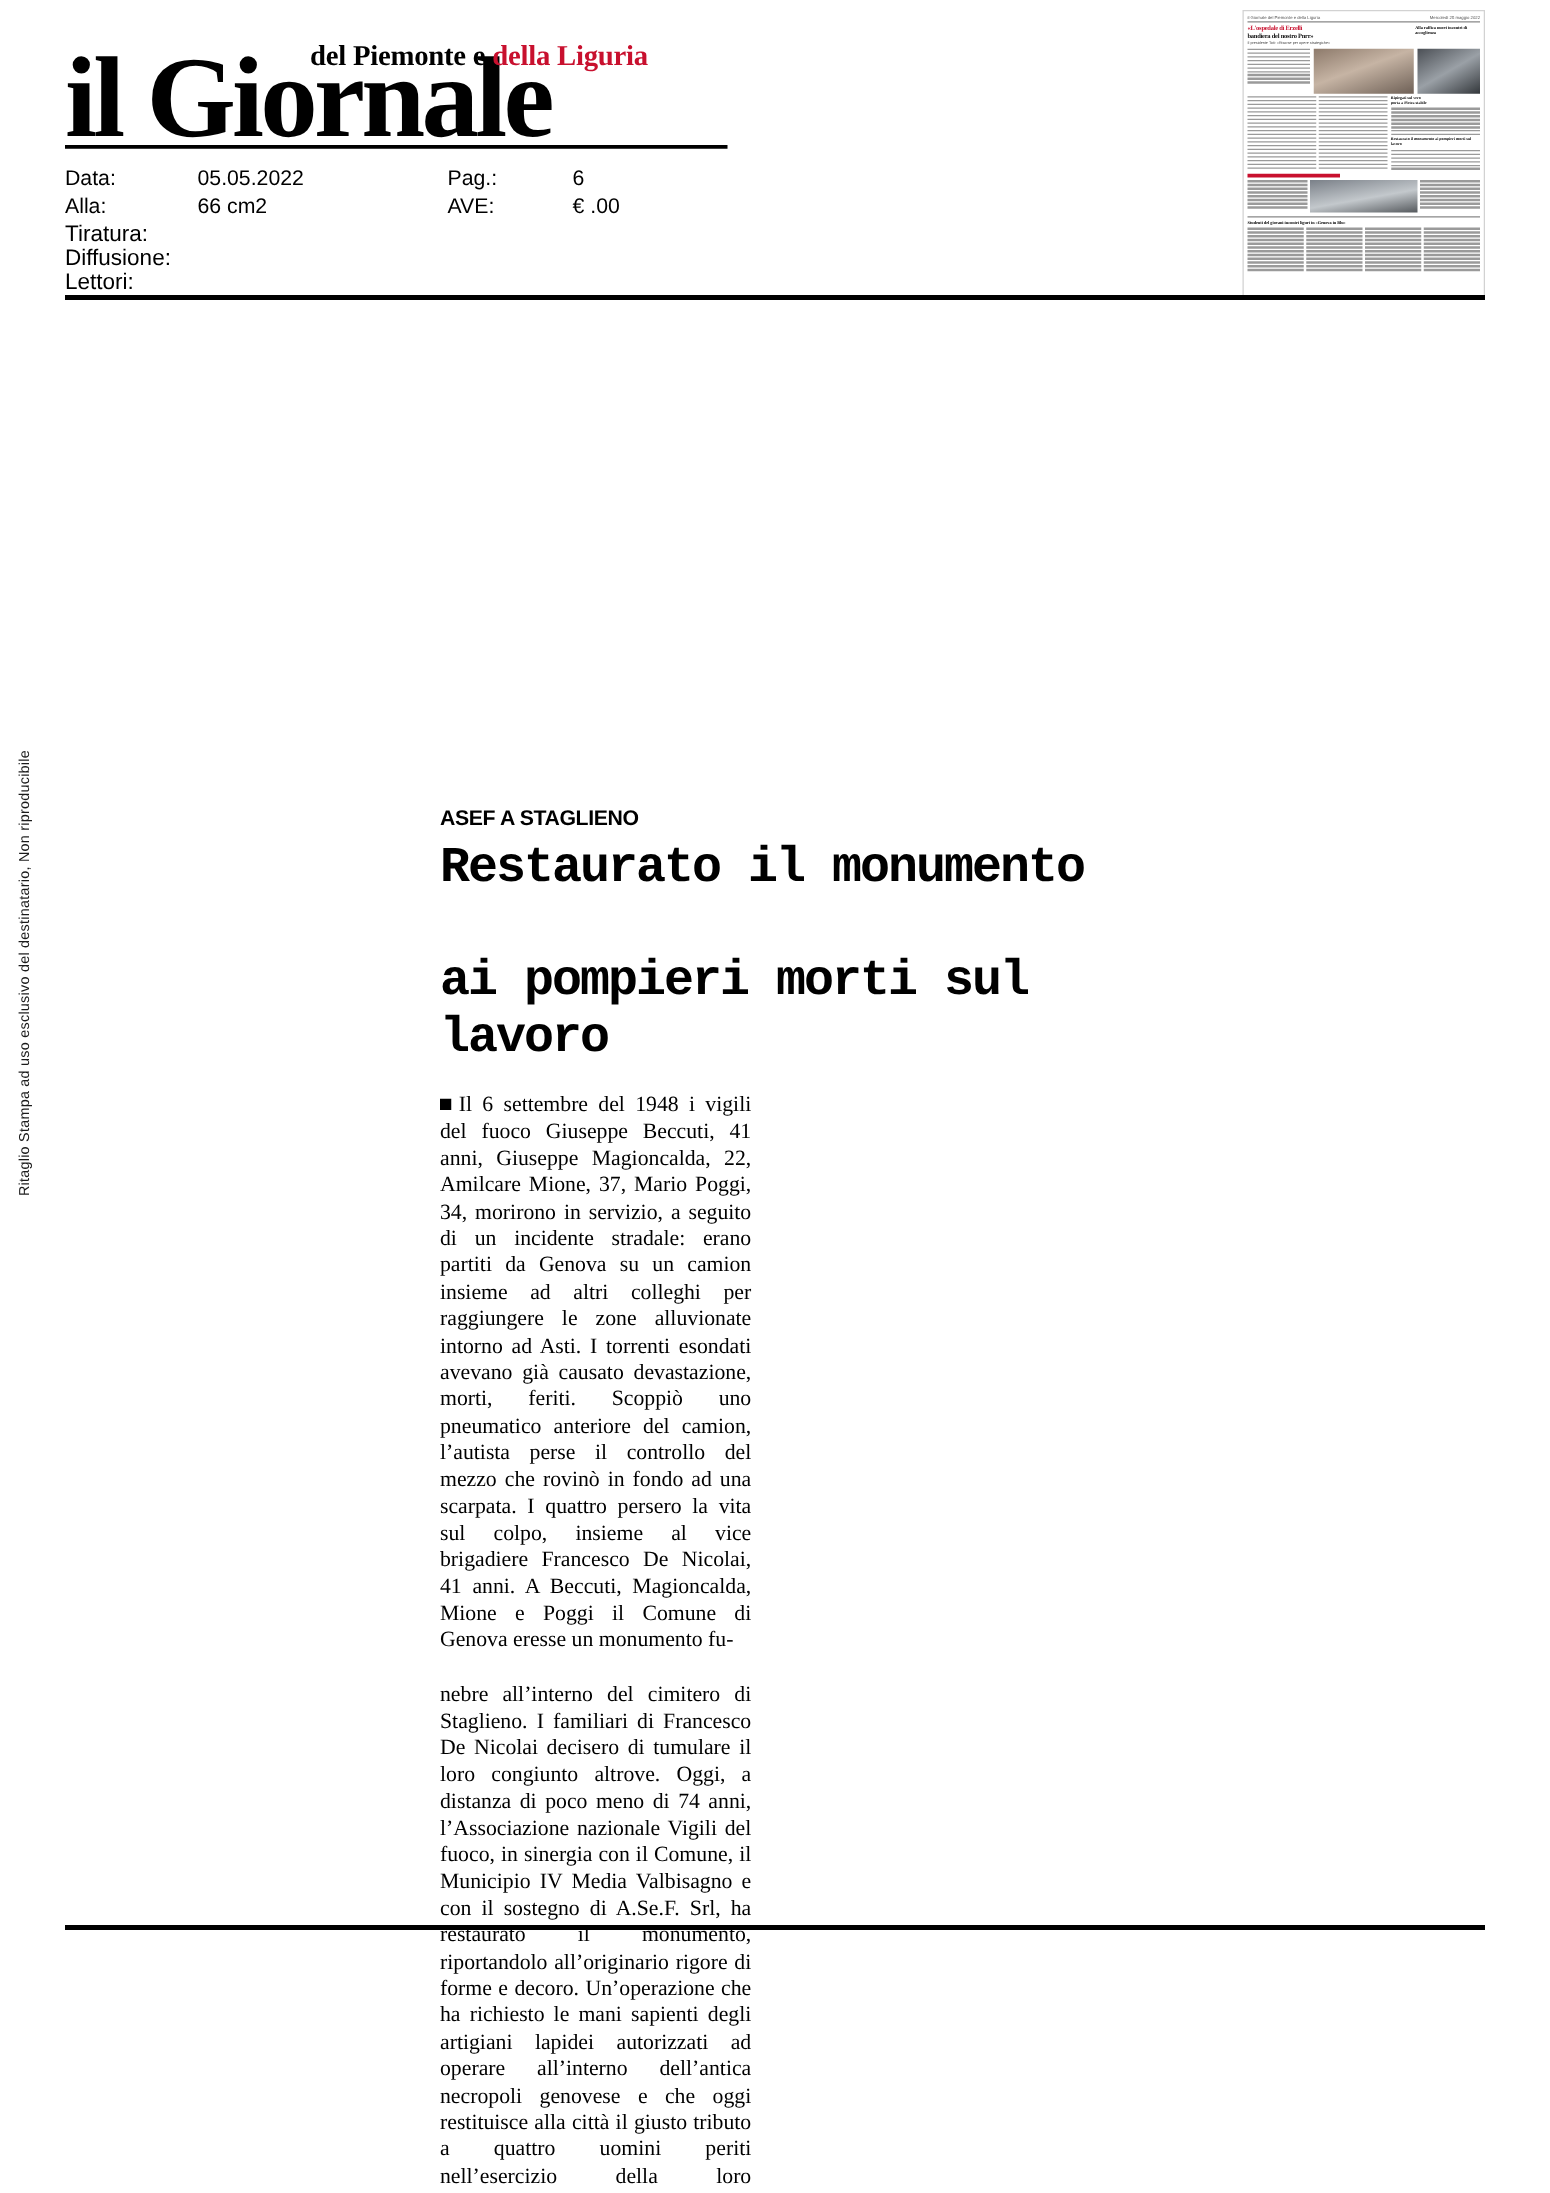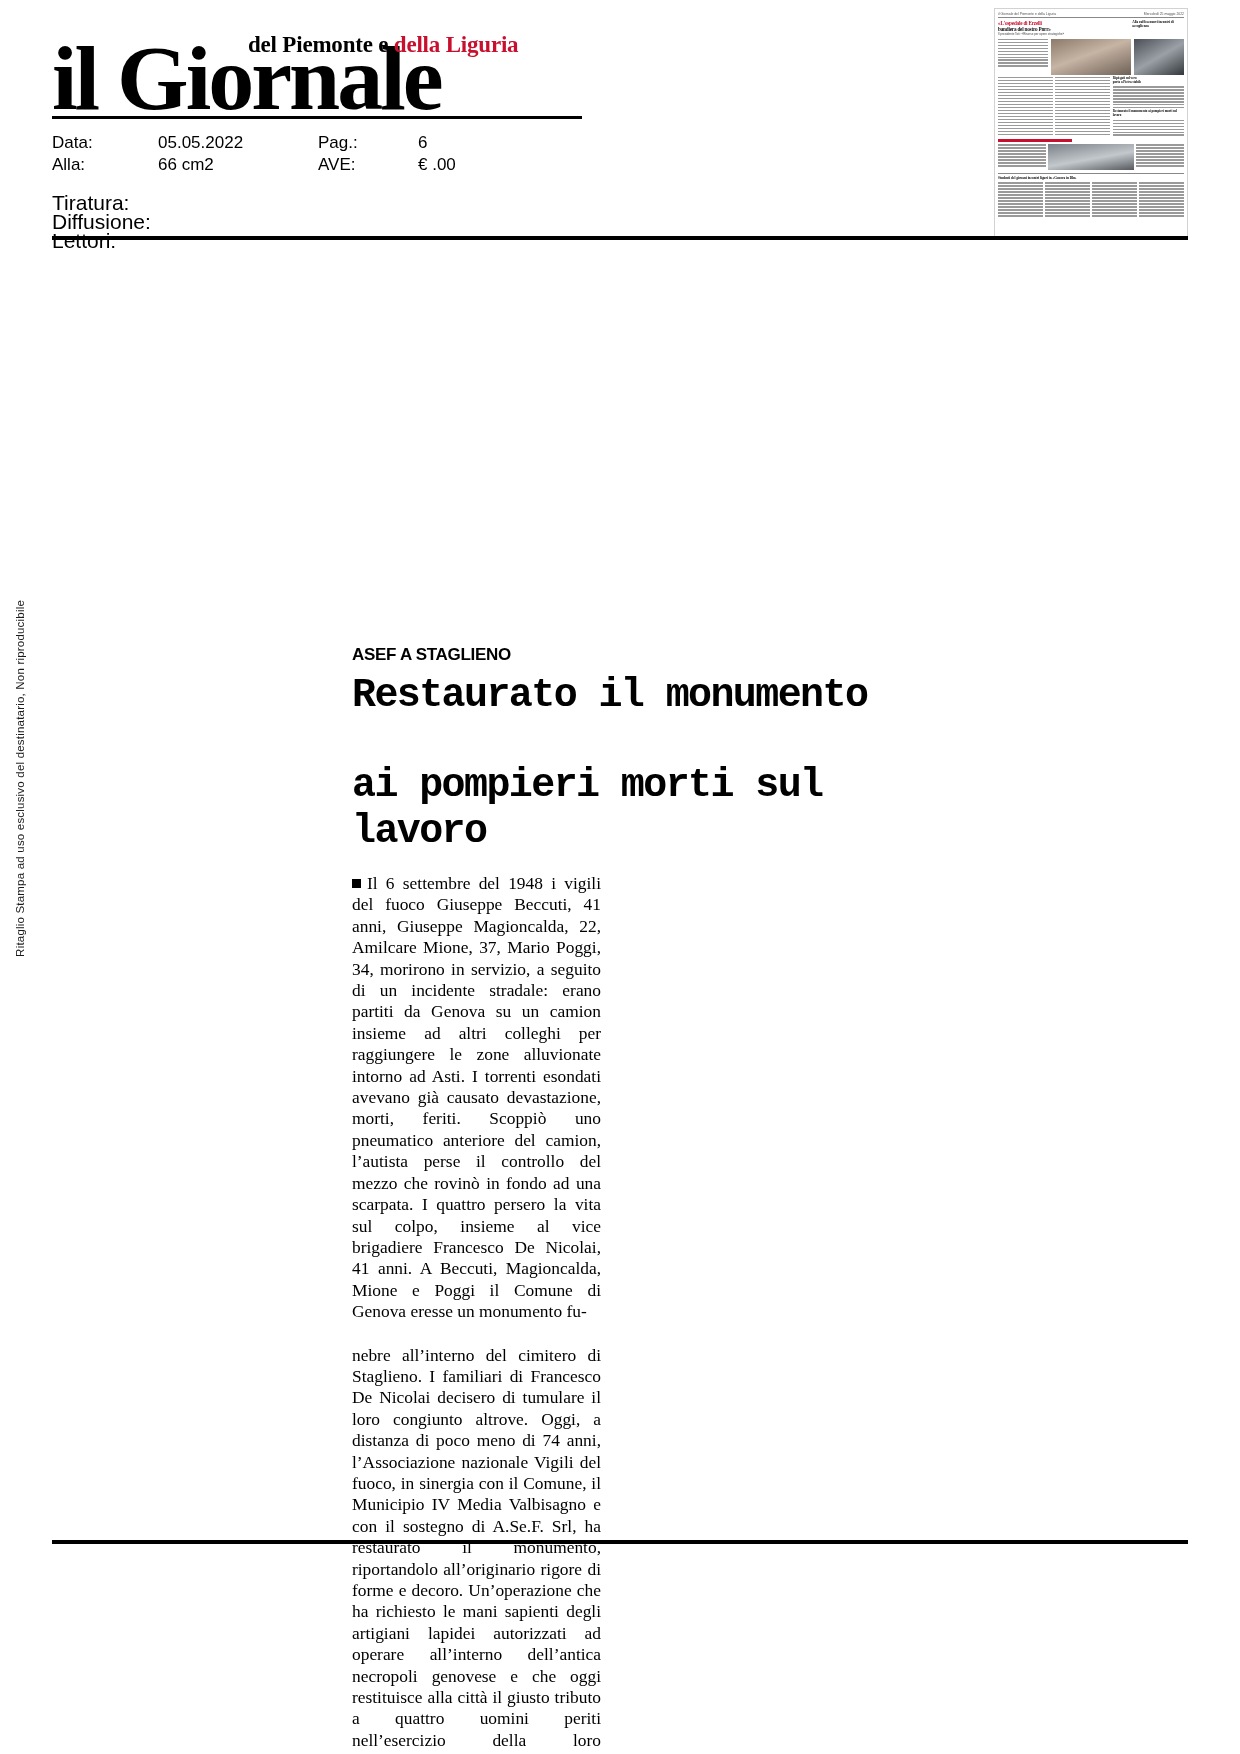--- a/index.html
+++ b/index.html
@@ -68,27 +68,28 @@
     align-items: baseline;
   }
   .meta-label {
     width: 106px;
   }
   .meta-value {
     width: 160px;
   }
   .meta-label2 {
     width: 100px;
+    margin-left: 40px;
   }
   .meta-value2 {
     width: 120px;
   }
   .meta-small {
-    margin-top: 17px;
-    font-size: 21px;
+    margin-top: 2px;
+    font-size: 18px;
     line-height: 19px;
   }
 
   
   .thumb {
     position: absolute;
     right: 52px;
     top: 8px;
     width: 192px;
     height: 228px;

